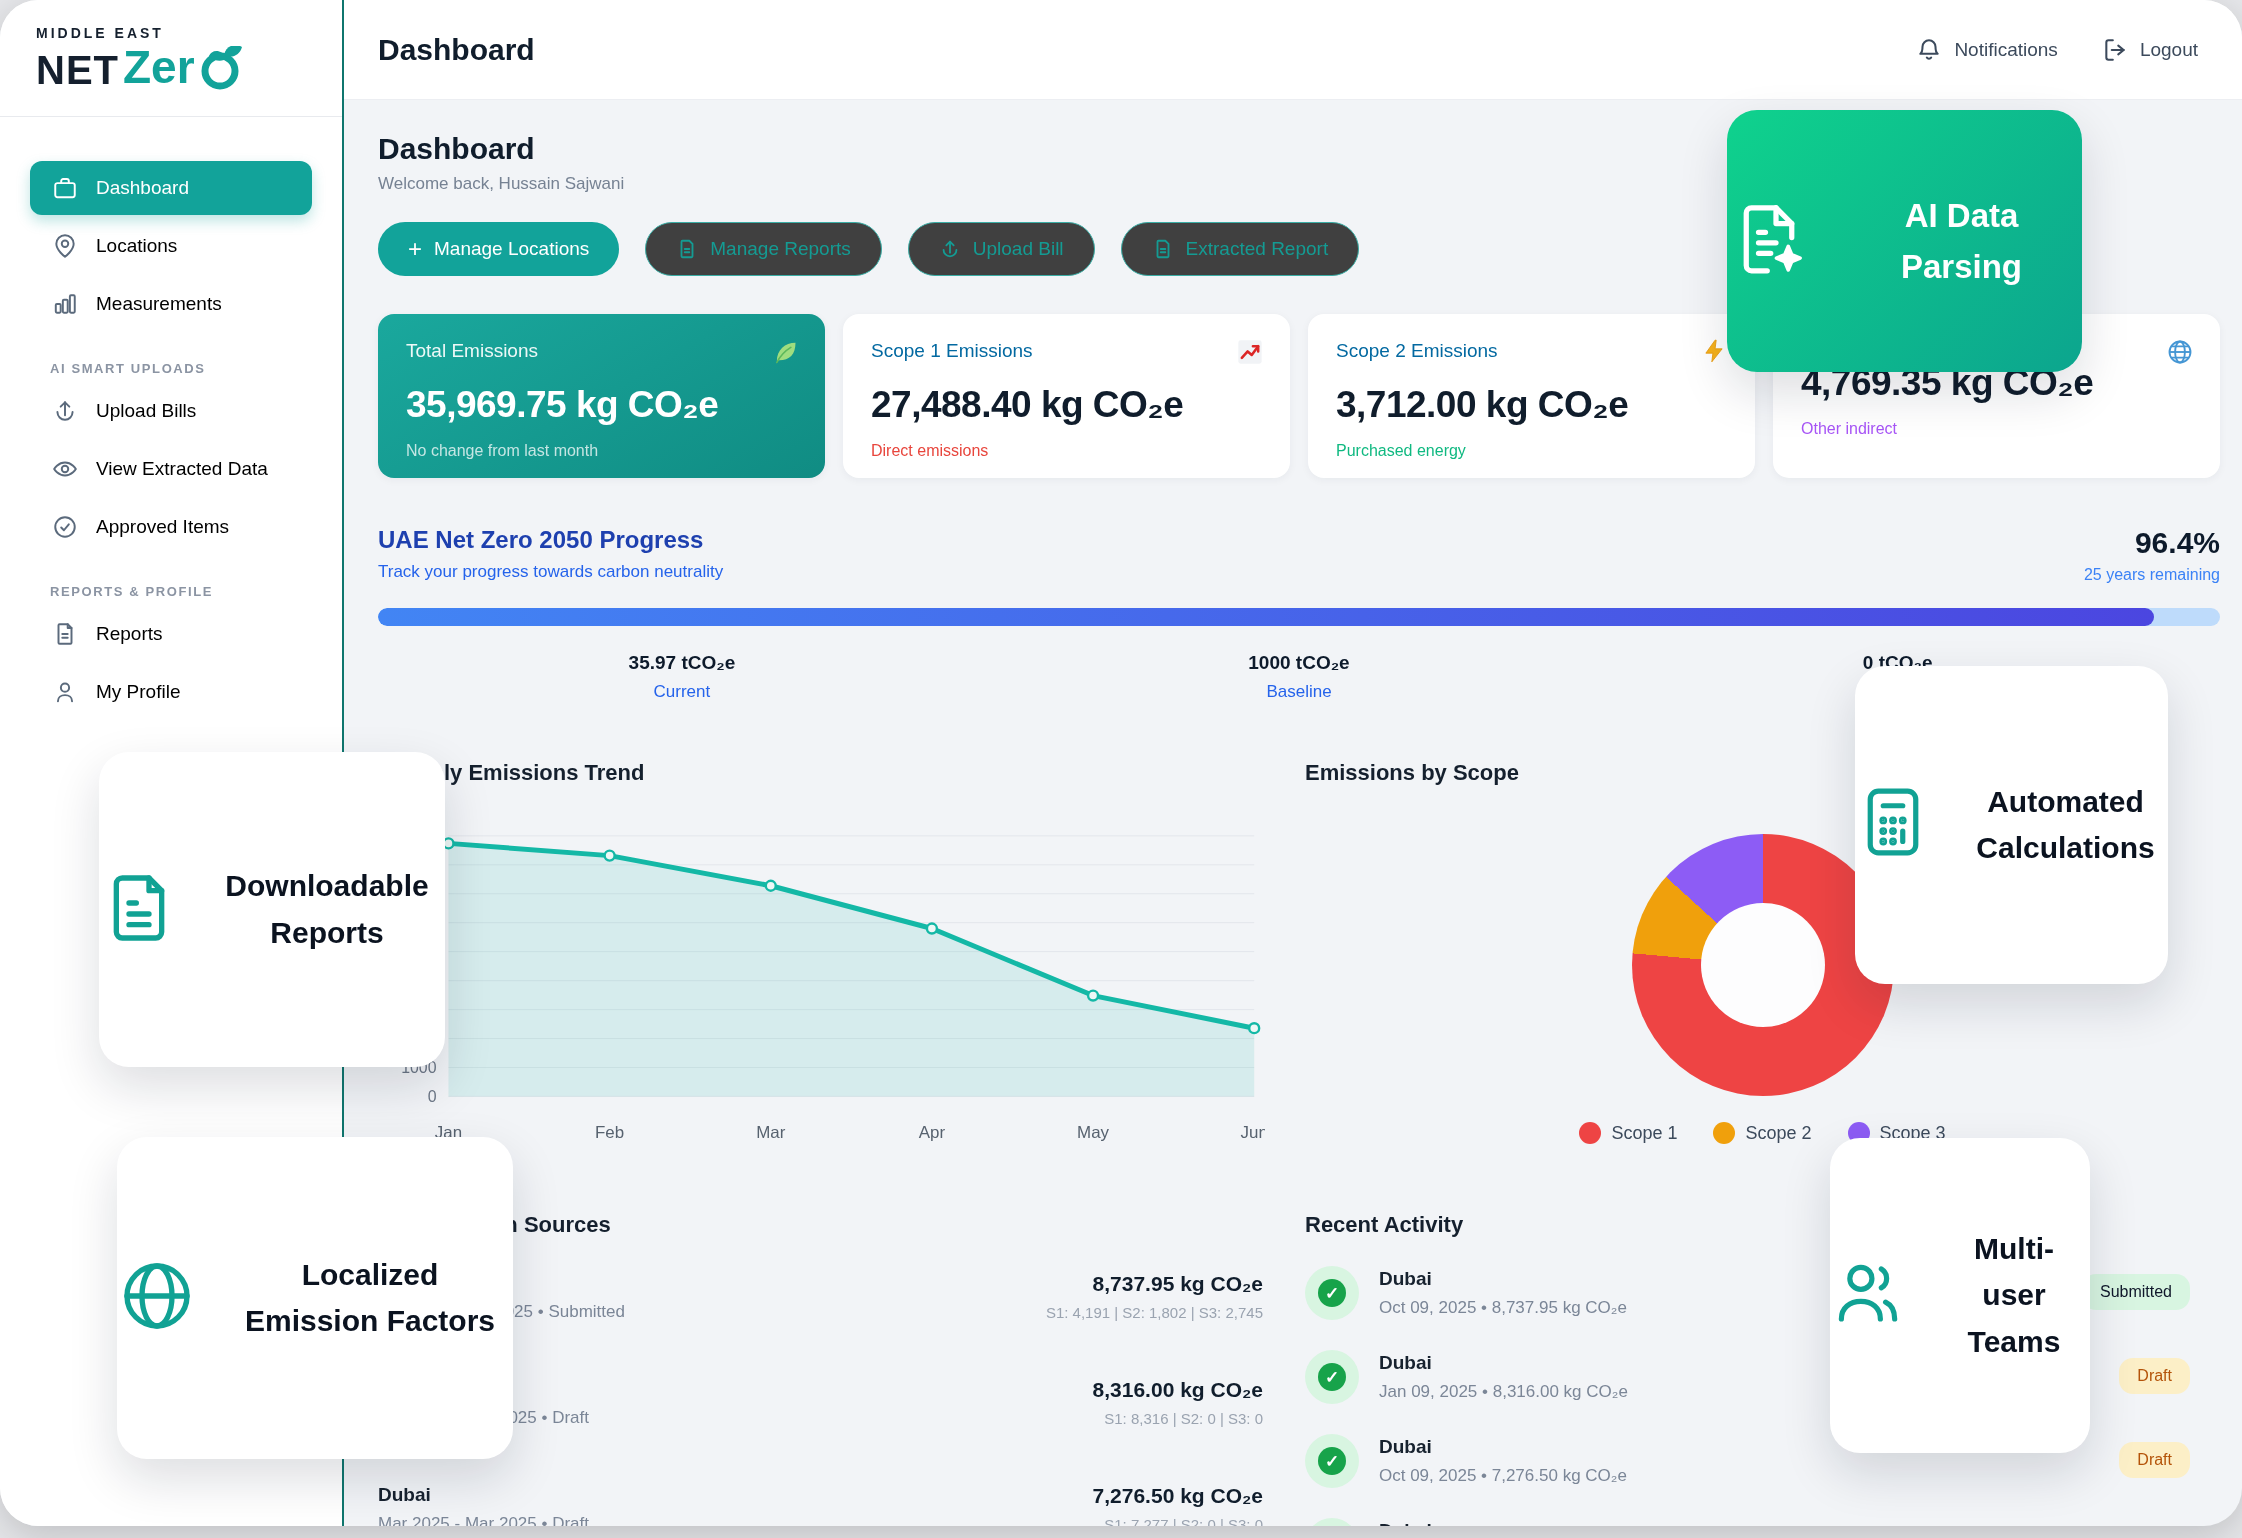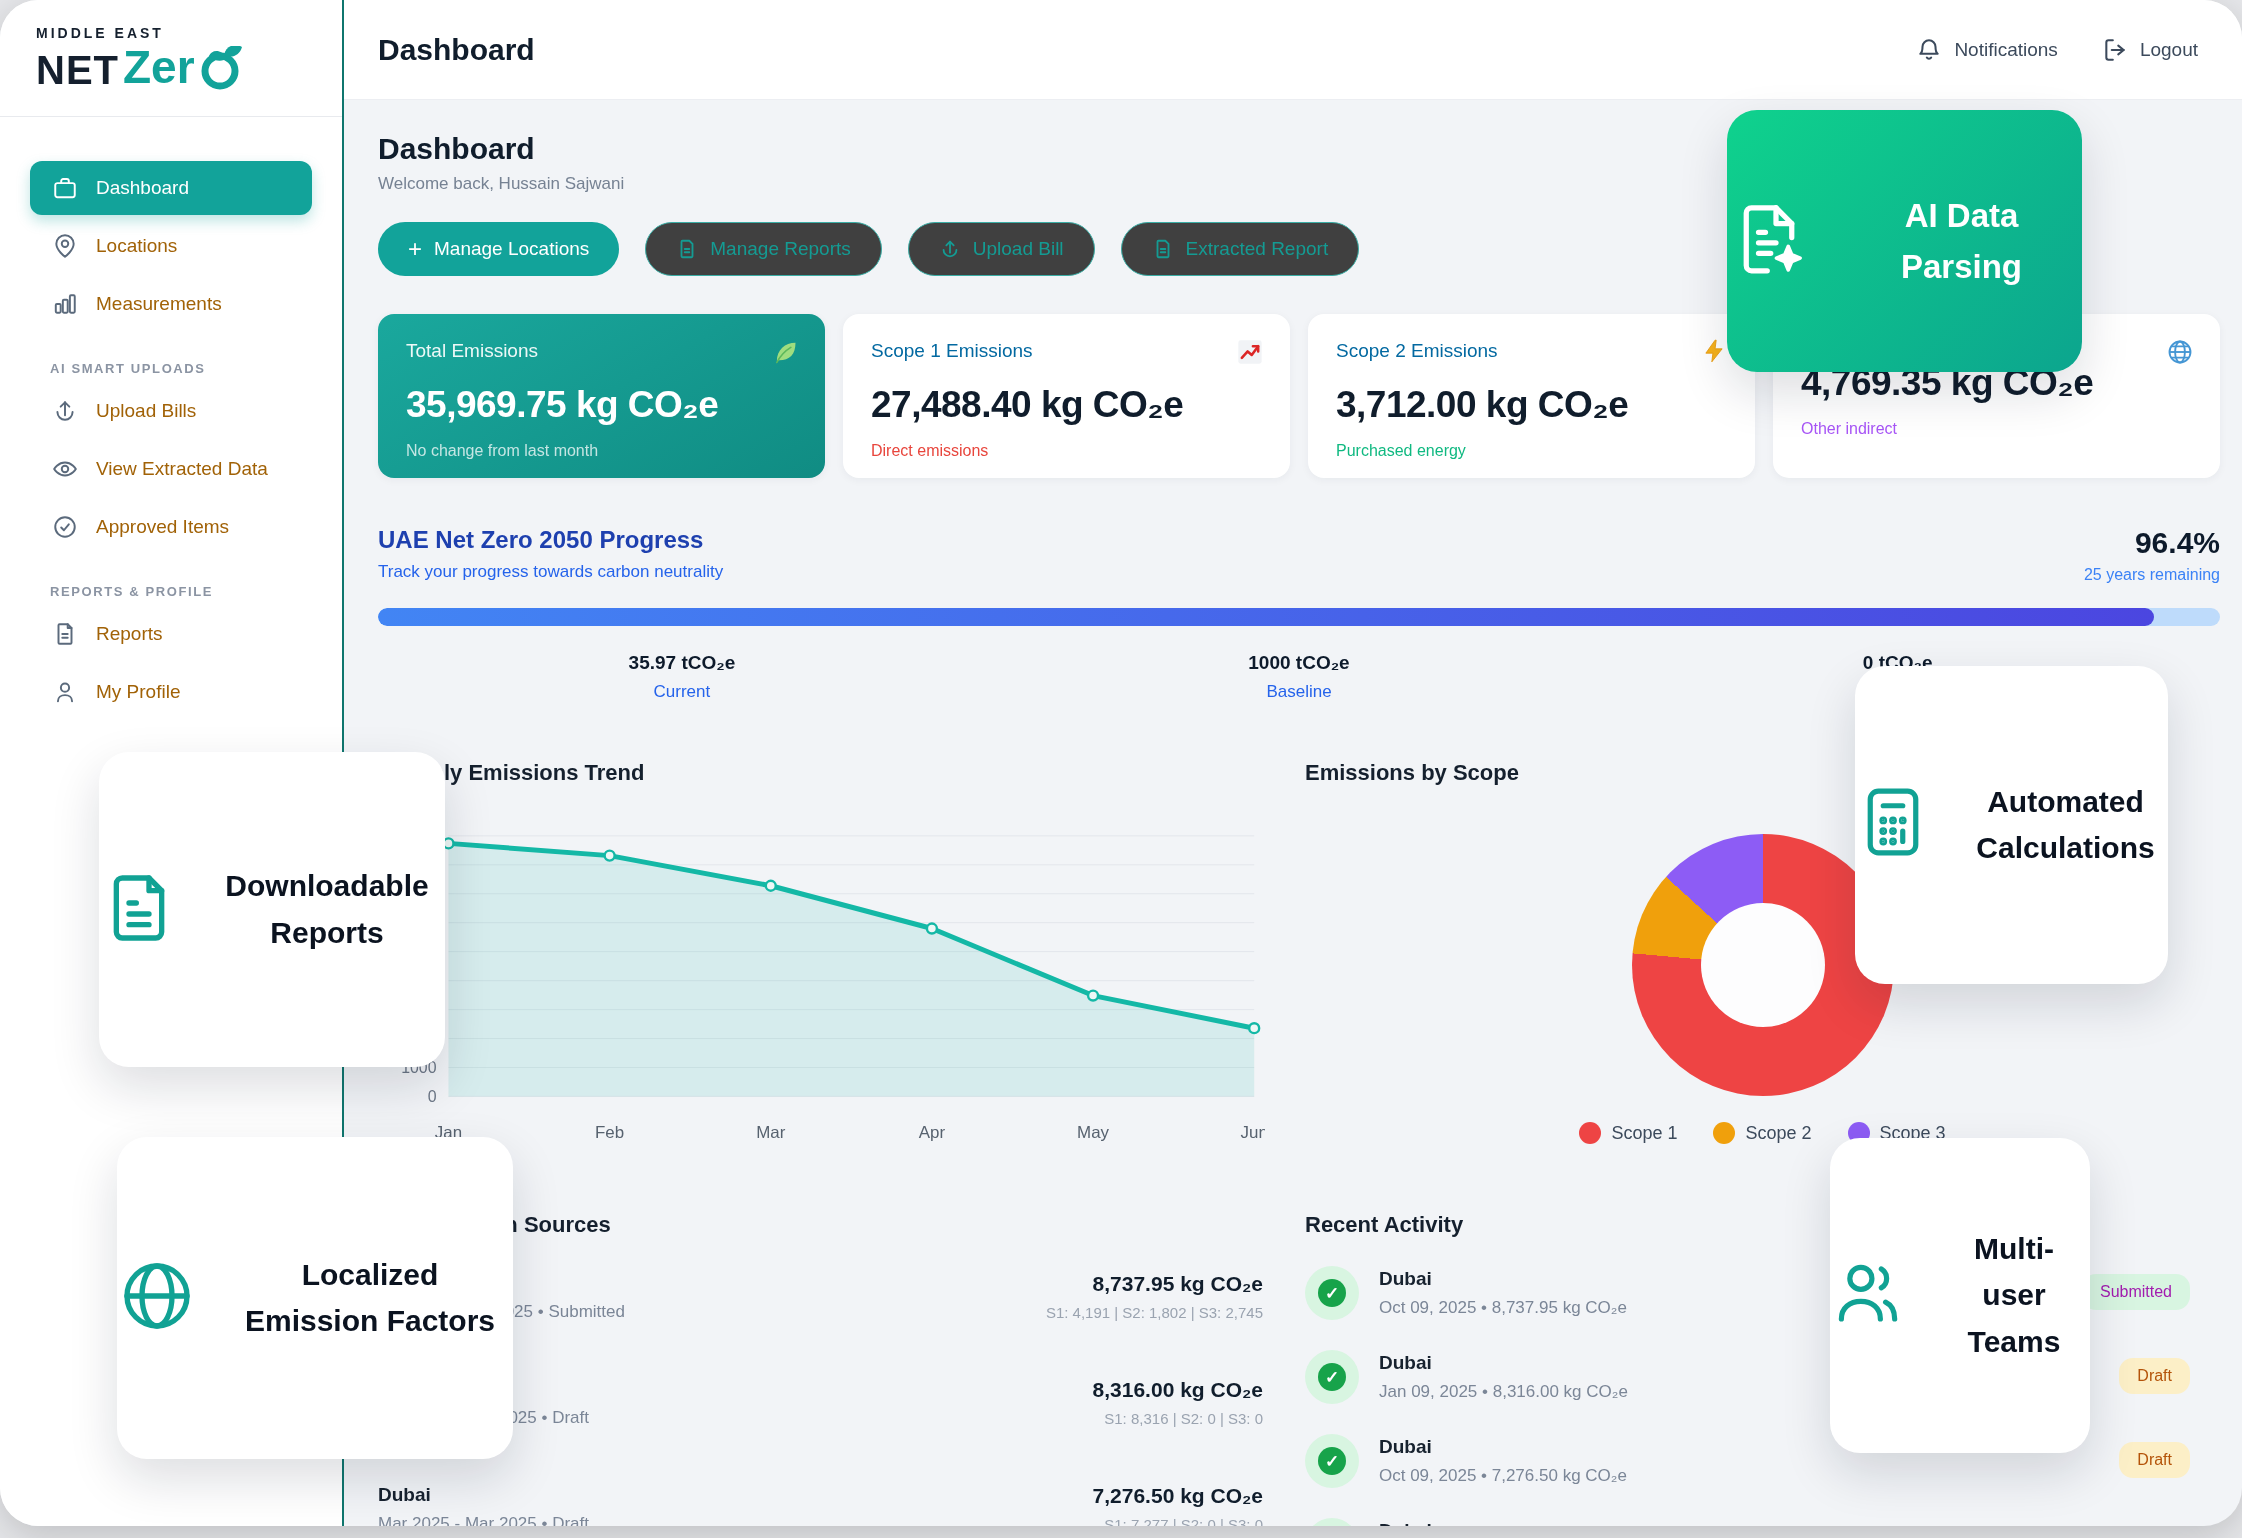--- a/index.html
+++ b/index.html
@@ -10,21 +10,21 @@
   .sidebar{position:absolute;left:0;top:0;bottom:0;width:342px;background:#fff;border-right:2px solid #0f766e;z-index:5;}
   .logo-block{height:117px;border-bottom:1px solid #e8eaee;display:flex;align-items:center;padding-left:36px;box-sizing:border-box;}
   .logo-stack{line-height:1;}
   .brand-top{font-size:14px;letter-spacing:3px;font-weight:bold;color:#15202e;margin-bottom:4px;}
   .brand-row{display:flex;align-items:flex-end;}
   .brand-net{font-size:40px;font-weight:bold;color:#15202e;letter-spacing:1px;}
   .brand-zer{font-size:46px;font-weight:bold;color:#12a39a;margin-left:4px;letter-spacing:0;}
   .brand-o{margin-left:2px;position:relative;top:2px;}
   .nav{padding-top:40px;}
   .nav-item{display:flex;align-items:center;gap:18px;margin:4px 30px;padding:14px 16px 14px 22px;border-radius:12px;
-    font-size:19px;color:#a16207;cursor:pointer;}
+    font-size:19px;color:#000000;cursor:pointer;}
   .nav-item .ic{width:26px;height:26px;flex:0 0 26px;color:#5b6a7c;display:flex;align-items:center;}
   .nav-item.active{background:#12a39a;color:#fff;box-shadow:0 6px 14px rgba(18,163,154,.28);}
   .nav-item.active .ic{color:#fff;}
   .nav-section{margin:30px 0 8px 50px;font-size:13px;font-weight:bold;letter-spacing:1.6px;color:#8b94a3;}
   
   .topbar{position:absolute;left:342px;right:0;top:0;height:100px;background:#fff;border-bottom:1px solid #eceef2;
     display:flex;align-items:center;justify-content:space-between;padding:0 44px 0 36px;box-sizing:border-box;z-index:4;}
   .topbar-title{font-size:30px;font-weight:bold;color:#101d2c;}
   .topbar-right{display:flex;align-items:center;gap:44px;}
   .top-link{display:flex;align-items:center;gap:12px;font-size:19px;color:#3c4a5c;cursor:pointer;}
@@ -83,21 +83,21 @@
   .src-val{font-size:21px;font-weight:bold;color:#101d2c;text-align:right;}
   .src-break{font-size:15px;color:#9aa3b0;margin-top:8px;text-align:right;}
   .act-row{display:flex;align-items:flex-start;margin-bottom:30px;padding-right:30px;}
   .act-check{width:54px;height:54px;border-radius:50%;background:#d8f5e1;display:flex;align-items:center;justify-content:center;flex:0 0 54px;}
   .act-check-inner{width:28px;height:28px;border-radius:50%;background:#17a34a;color:#fff;font-size:17px;
     display:flex;align-items:center;justify-content:center;font-weight:bold;}
   .act-body{margin-left:20px;flex:1;}
   .act-name{font-size:19px;font-weight:bold;color:#17222f;margin-top:2px;}
   .act-meta{font-size:17px;color:#7b8697;margin-top:8px;}
   .badge{font-size:16px;padding:9px 18px;border-radius:14px;margin-top:8px;white-space:nowrap;}
-  .badge.ok{background:#d8f5e1;color:#a21caf;}
+  .badge.ok{background:#d8f5e1;color:#0f172a;}
   .badge.draft{background:#fcefc7;color:#b45309;}
   
   .feature{position:absolute;background:#fff;border-radius:30px;box-shadow:0 20px 50px rgba(15,23,42,.14);
     display:flex;flex-direction:row;align-items:center;justify-content:center;gap:30px;z-index:20;
     text-align:center;}
   .feature .f-label{font-size:30px;font-weight:bold;color:#0b1320;line-height:1.55;padding:0 14px;}
   .feature .f-ic{width:84px;height:84px;color:#11a294;}
   .feature.green{background:linear-gradient(135deg,#0fd28d 0%,#0ca58e 100%);}
   .feature.green .f-label{color:#fff;font-size:33px;}
   .feature.green .f-ic{color:#fff;}

